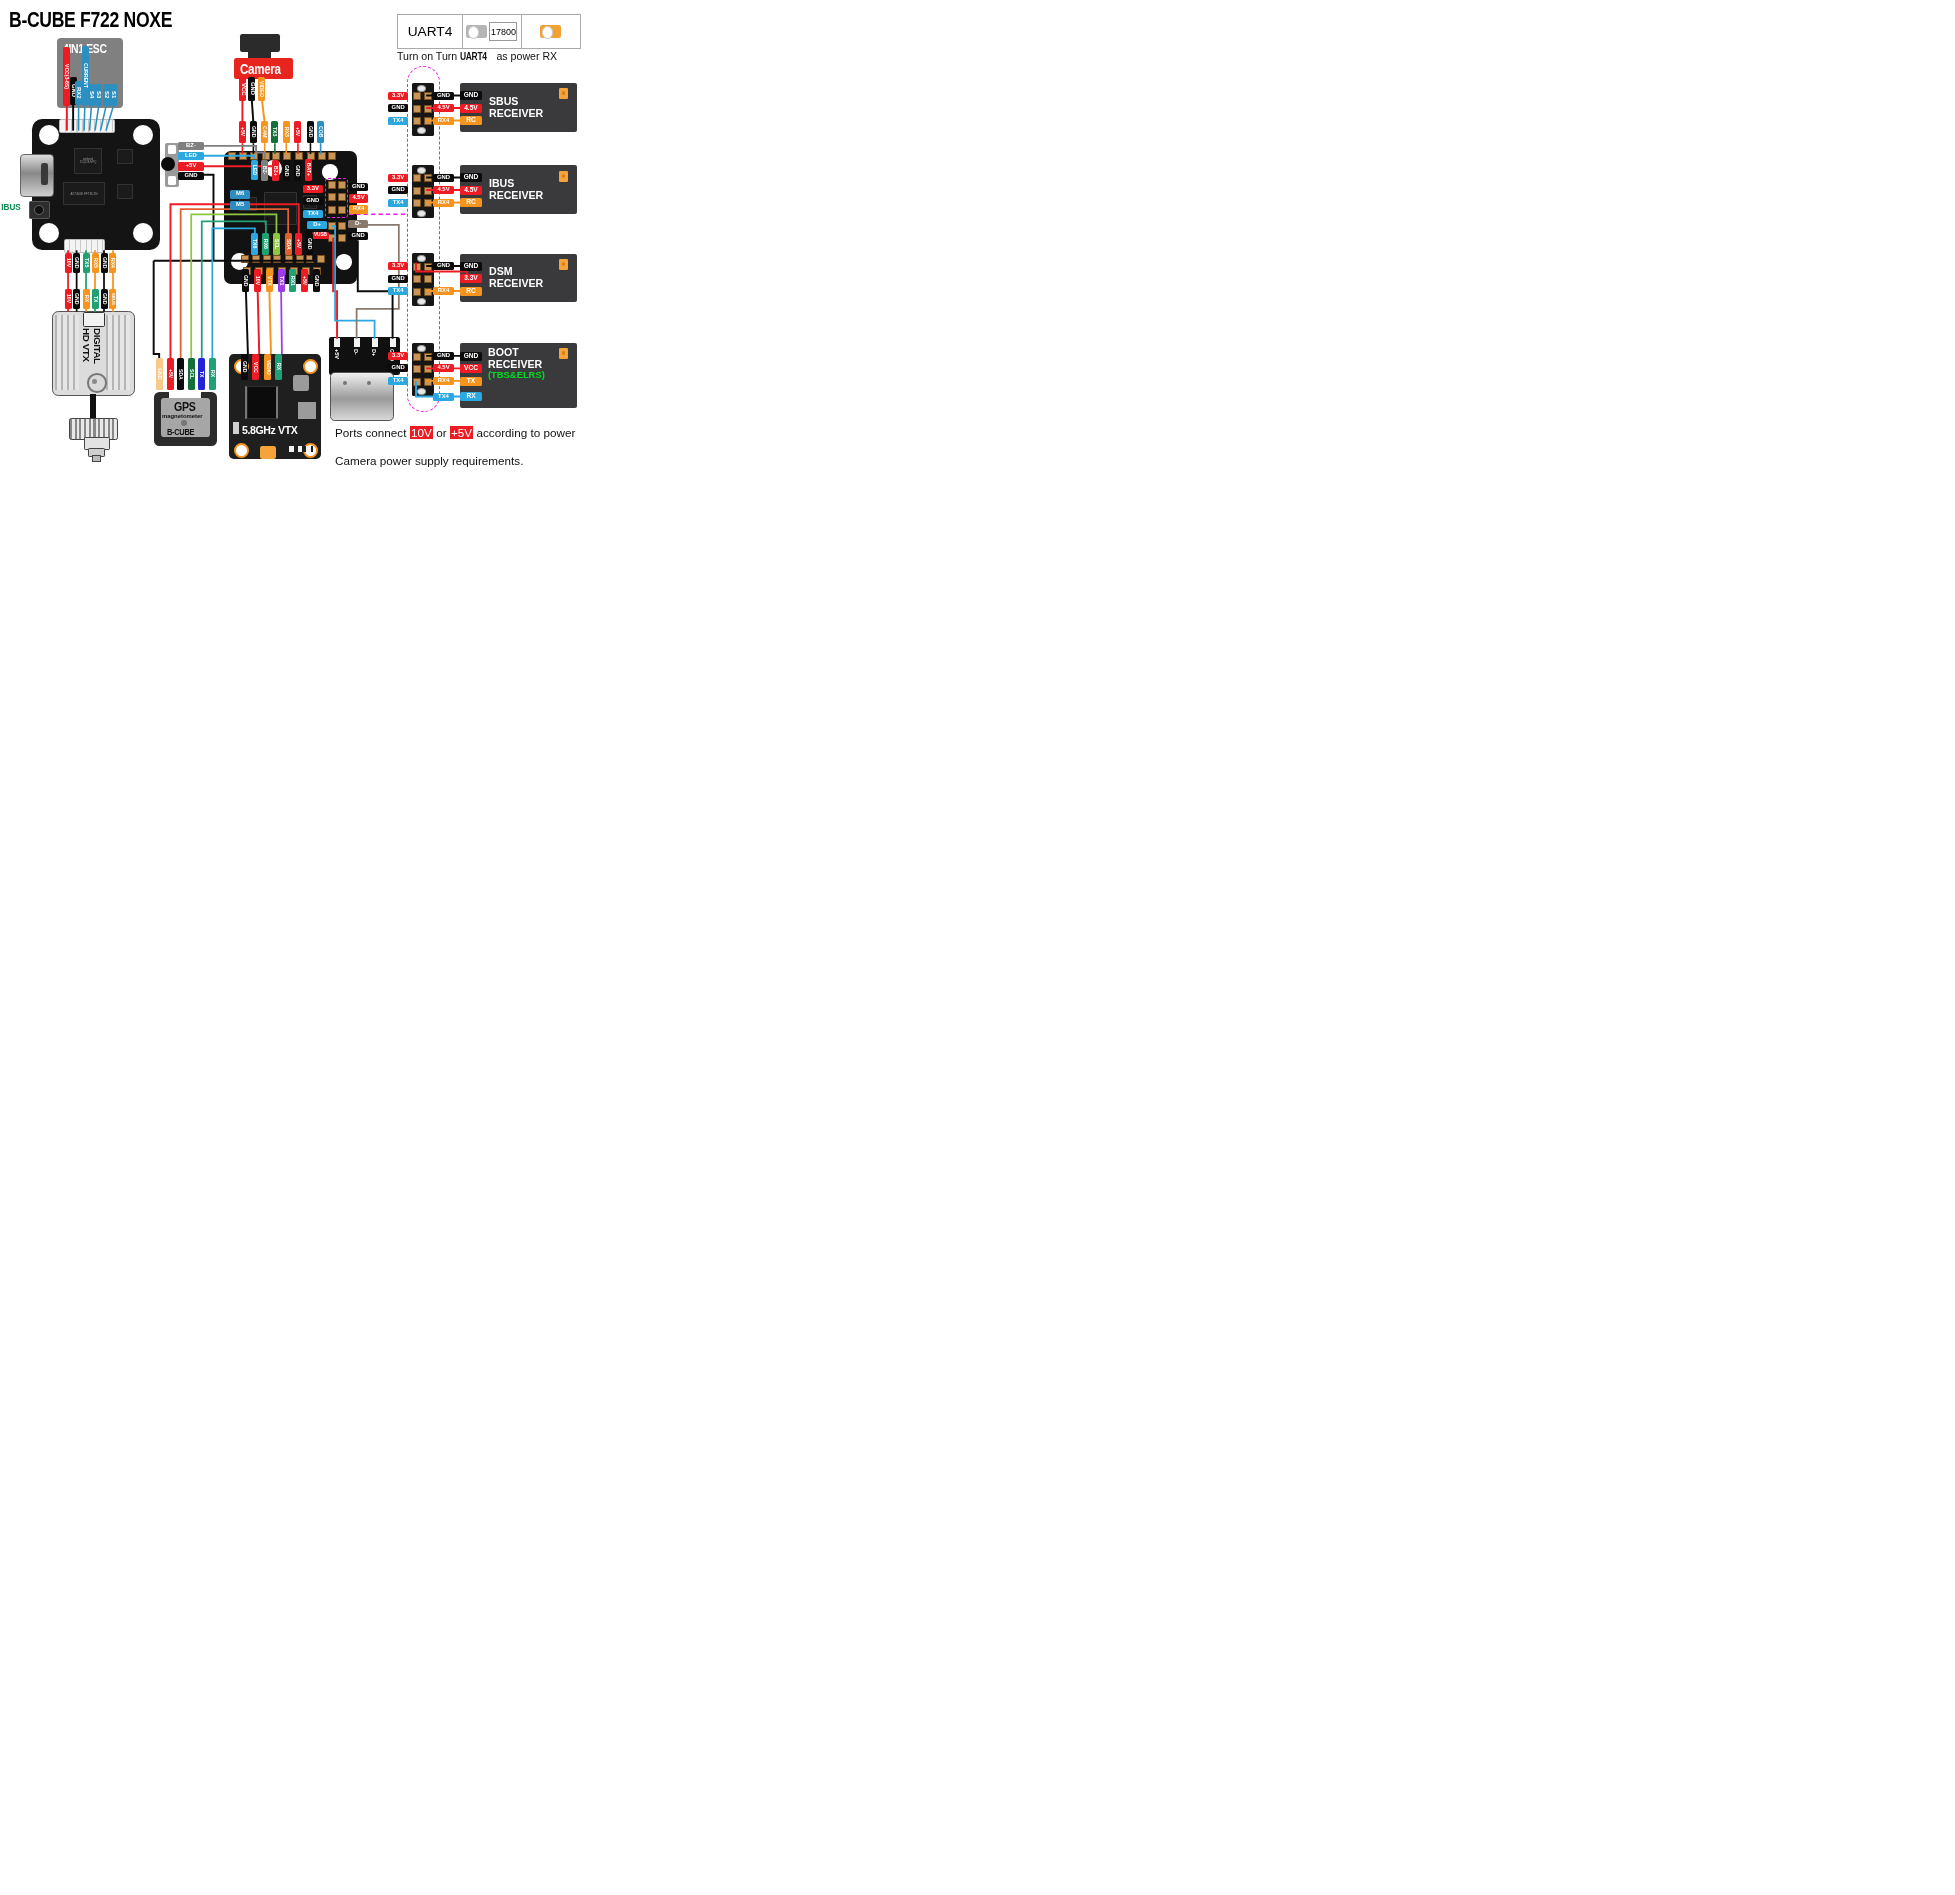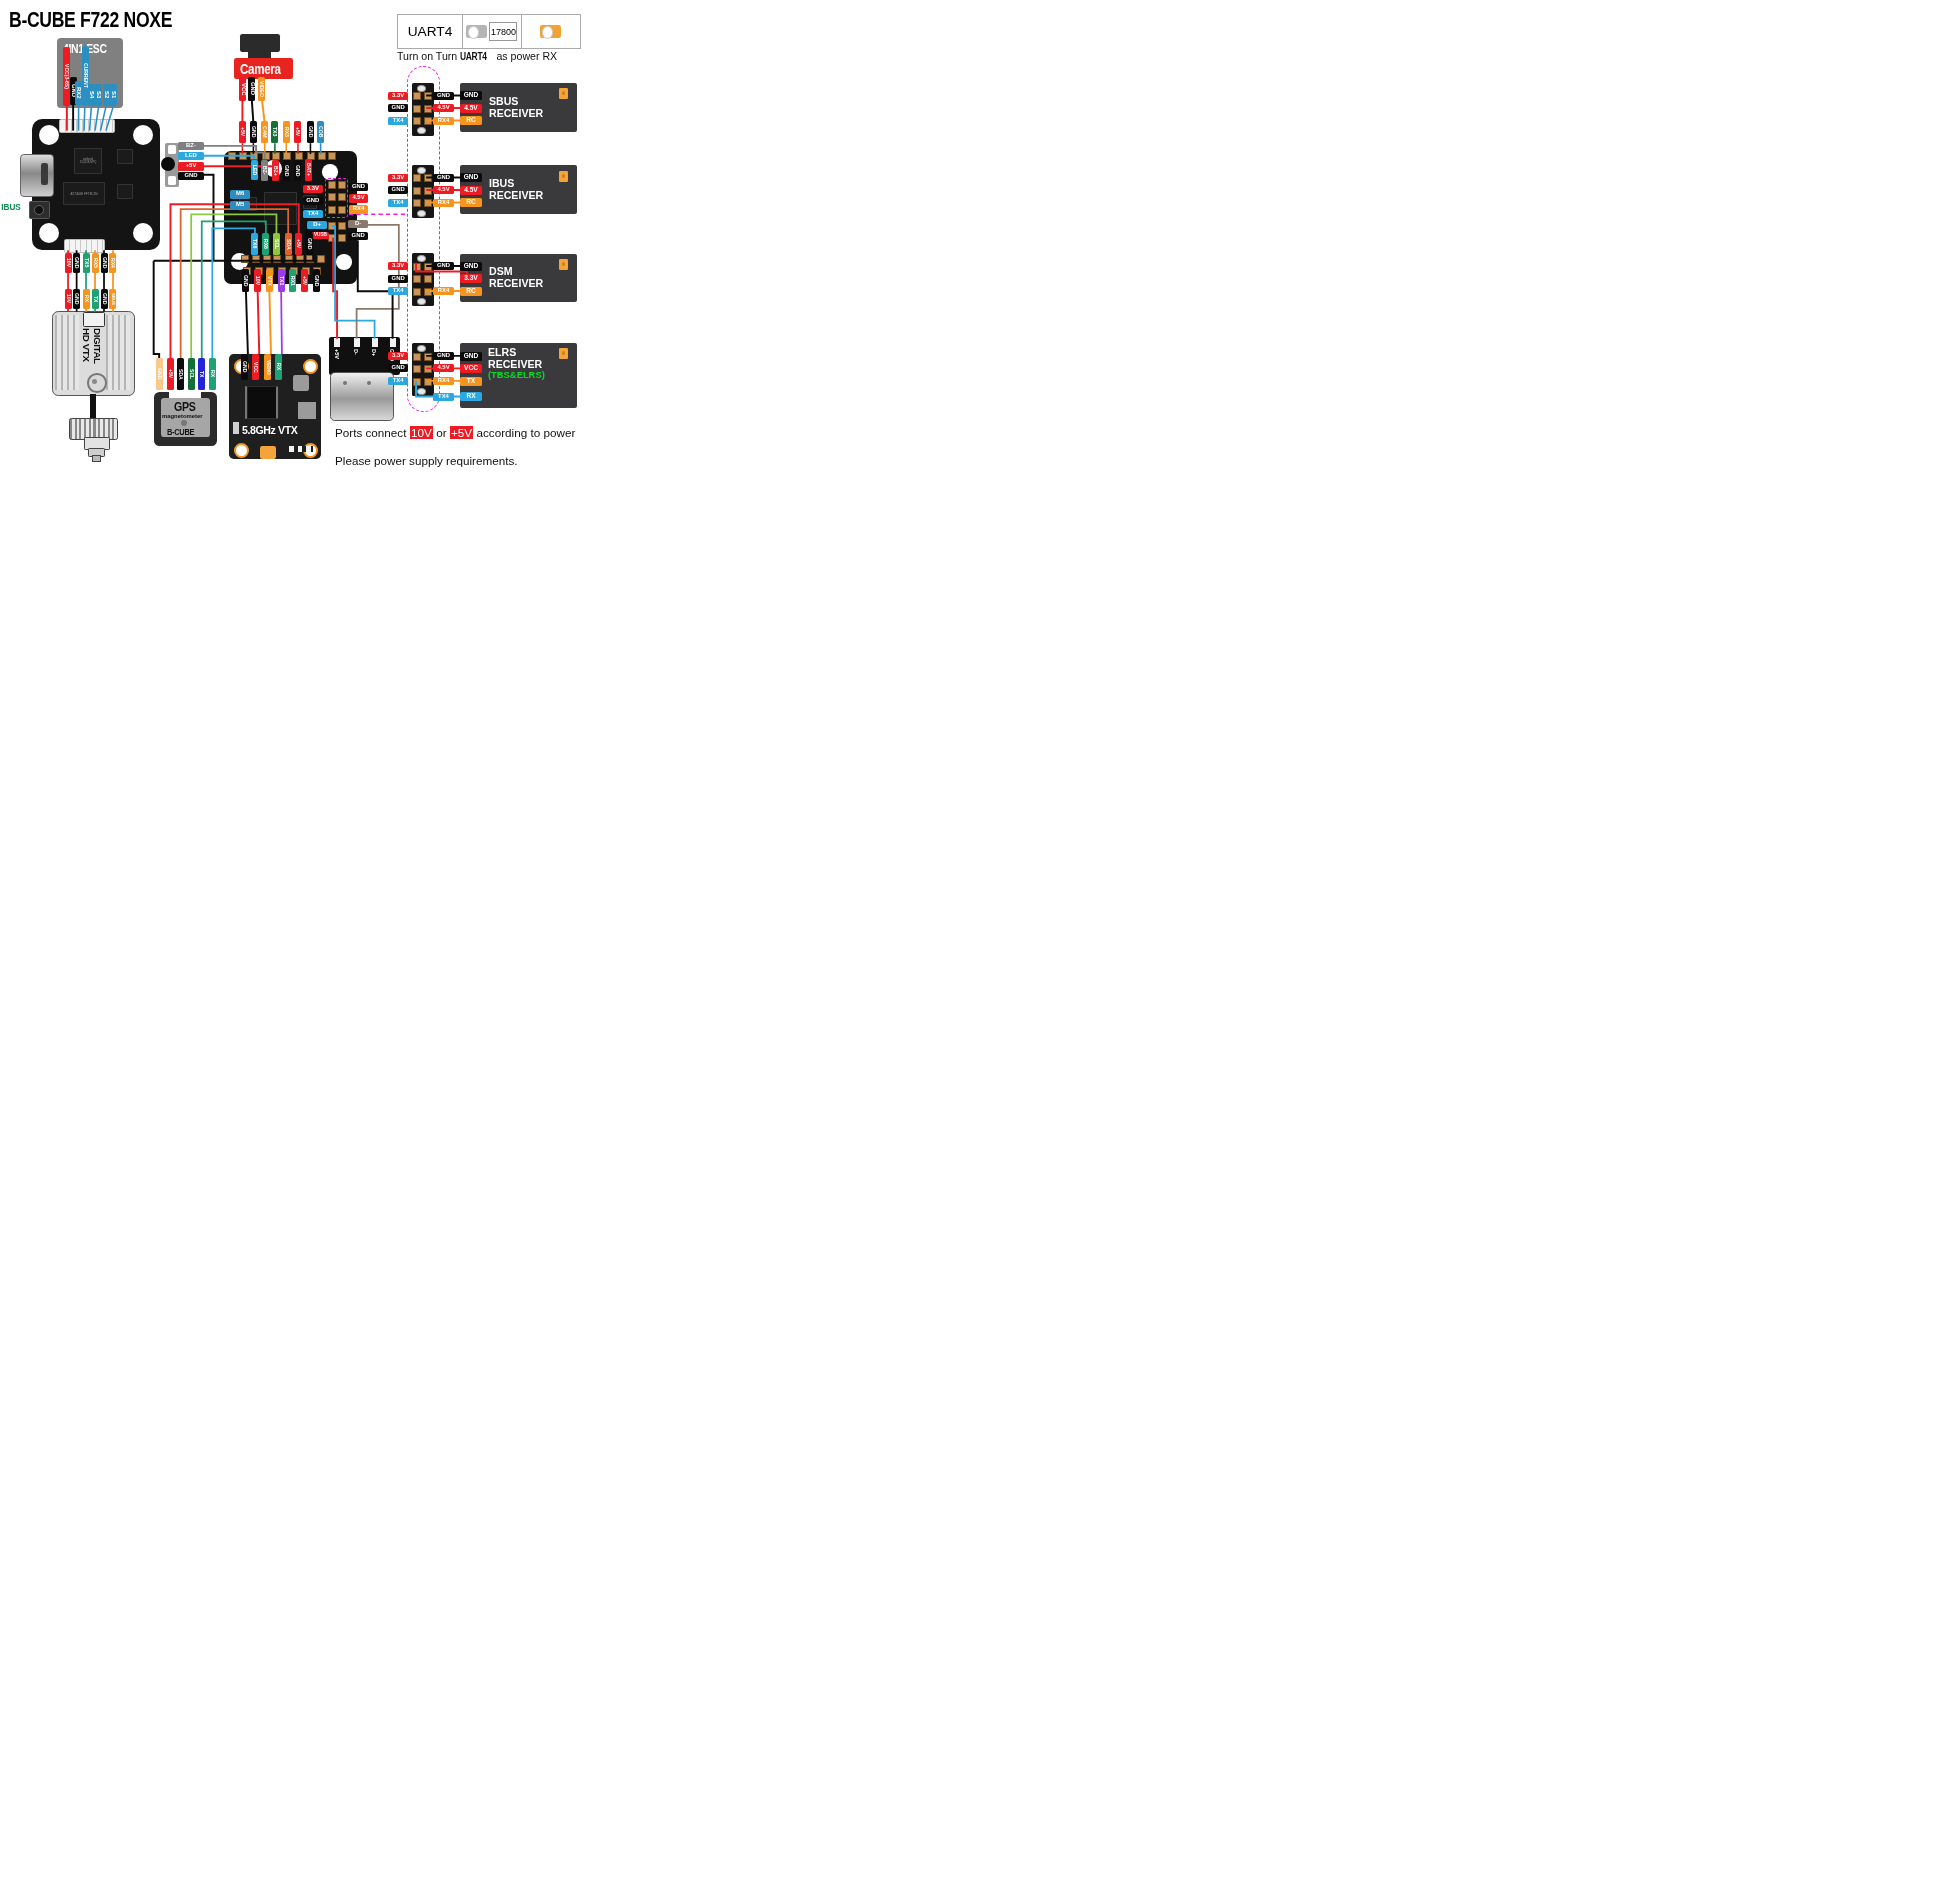--- a/index.html
+++ b/index.html
@@ -445,25 +445,25 @@
   <div class="p blk" style="left:433px;top:352px;width:21px;height:8.2px;">GND</div>
   <div class="p red" style="left:433px;top:364px;width:21px;height:8.2px;">4.5V</div>
   <div class="p org" style="left:433px;top:377px;width:21px;height:8.2px;">RX4</div>
   <div class="p blu" style="left:433px;top:393px;width:21px;height:8.2px;">TX4</div>
   <div class="rxbox" style="left:460px;top:343px;width:117px;height:65px;"></div>
   <div class="p blk" style="left:460px;top:352px;width:22px;height:8.6px;font-size:6.6px;">GND</div>
   <div class="p red" style="left:460px;top:364px;width:22px;height:8.6px;font-size:6.6px;">VCC</div>
   <div class="p org" style="left:460px;top:377px;width:22px;height:8.6px;font-size:6.6px;">TX</div>
   <div class="p blu" style="left:460px;top:392px;width:22px;height:8.6px;font-size:6.6px;">RX</div>
   <div class="rxtitle" style="left:488px;top:346px;">
-    <div>ELRS</div>
+    <div>BOOT</div>
     <div>RECEIVER</div>
     <div style="color:#00dd22;font-size:9.4px;">(TBS&amp;ELRS)</div>
   </div>
   <div class="ant" style="left:559px;top:348px;"></div>
 
   <div class="abs" style="left:335px;top:426px;font-size:11.7px;color:#111;z-index:6;">
     <span>Ports connect </span><span style="background:#ed1c24;color:#fff;padding:0 1.2px;">10V</span><span> or </span><span style="background:#ed1c24;color:#fff;padding:0 1.2px;">+5V</span><span> according to power</span>
   </div>
-  <div class="abs" style="left:335px;top:454px;font-size:11.7px;color:#111;z-index:6;">Please power supply requirements.</div>
+  <div class="abs" style="left:335px;top:454px;font-size:11.7px;color:#111;z-index:6;">Camera power supply requirements.</div>
 
 </div>
 
 
 </body></html>

